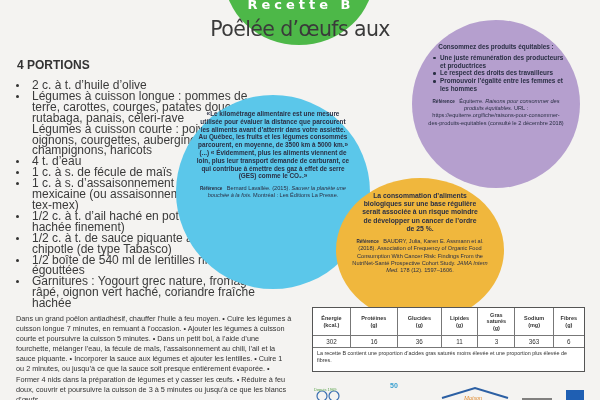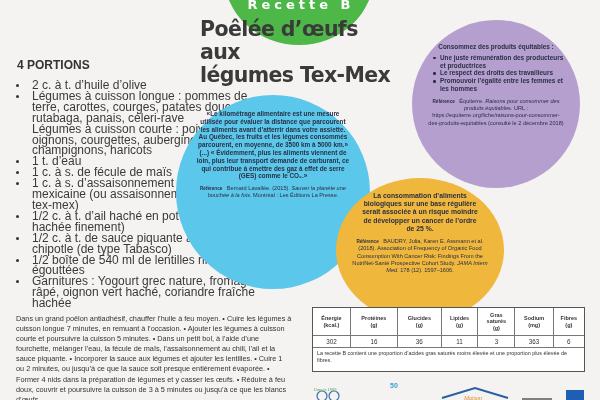--- a/index.html
+++ b/index.html
@@ -12,22 +12,22 @@
   .green-circle {
     position:absolute; left:224px; top:-95px; width:150px; height:140px;
     border-radius:50%; background:#4db848;
   }
   .recipe-label {
     position:absolute; left:226px; top:-3px; width:150px; text-align:center;
     color:#fff; font-weight:bold; font-size:13px; letter-spacing:4px;
     font-family:"DejaVu Sans", sans-serif;
   }
   .title {
-    position:absolute; left:200px; top:18px; width:200px; text-align:left;
-    font-size:20.5px; line-height:23px; color:#3a3a3a; font-weight:bold;
+    position:absolute; left:200px; top:18px; width:200px; text-align:center;
+    font-size:20.5px; line-height:23px; color:#3a3a3a; font-weight:normal;
     font-family:"DejaVu Sans", sans-serif; letter-spacing:-0.6px;
   }
   .portions {
     position:absolute; left:17px; top:58px; font-size:12px; font-weight:bold; color:#333;
   }
   .ingredients {
     position:absolute; left:12px; top:80px; width:232px; margin:0; padding:0 0 0 20px;
     font-size:12px; line-height:10.9px; color:#3a3a3a; list-style:none;
   }
   .ingredients li { position:relative; }
@@ -80,32 +80,31 @@
   .logo-4 { left:520px; top:390px; width:40px; height:10px; }
   .logo-5 { left:566px; top:390px; width:18px; height:10px; background:#1f5fb3; }
 </style>
 </head>
 <body>
 
 <div class="green-circle"></div>
 <div class="recipe-label">Recette B</div>
 <div class="title">
   <div>Poêlée d’œufs aux</div>
-  <div>légumes Tex-Mex</div>
 </div>
 
 <div class="portions">4 PORTIONS</div>
 
 <ul class="ingredients">
   <li><span>2 c. à t. d’huile d’olive</span></li>
   <li>
     <span class="sub">Légumes à cuisson longue : pommes de terre, carottes, courges, patates douces, rutabaga, panais, céleri-rave</span>
     <span class="sub">Légumes à cuisson courte : poivrons, oignons, courgettes, aubergines, champignons, haricots</span>
   </li>
-  <li><span>1 t. d’eau</span></li>
+  <li><span>4 t. d’eau</span></li>
   <li><span>1 c. à s. de fécule de maïs</span></li>
   <li><span>1 c. à s. d’assaisonnement au chili à la mexicaine (ou assaisonnement cajun ou tex-mex)</span></li>
   <li><span>1/2 c. à t. d’ail haché en pot (ou 1/2 gousse hachée finement)</span></li>
   <li><span>1/2 c. à t. de sauce piquante au piment chipotle (de type Tabasco)</span></li>
   <li><span>1/2 boîte de 540 ml de lentilles rincées et égouttées</span></li>
   <li><span>Garnitures : Yogourt grec nature, fromage râpé, oignon vert haché, coriandre fraîche hachée</span></li>
 </ul>
 
 <div class="instructions">Dans un grand poêlon antiadhésif, chauffer l’huile à feu moyen. • Cuire les légumes à cuisson longue 7 minutes, en remuant à l’occasion. • Ajouter les légumes à cuisson courte et poursuivre la cuisson 5 minutes. • Dans un petit bol, à l’aide d’une fourchette, mélanger l’eau, la fécule de maïs, l’assaisonnement au chili, l’ail et la sauce piquante. • Incorporer la sauce aux légumes et ajouter les lentilles. • Cuire 1 ou 2 minutes, ou jusqu’à ce que la sauce soit presque entièrement évaporée. • Former 4 nids dans la préparation de légumes et y casser les œufs. • Réduire à feu doux, couvrir et poursuivre la cuisson de 3 à 5 minutes ou jusqu’à ce que les blancs d’œufs</div>
 

